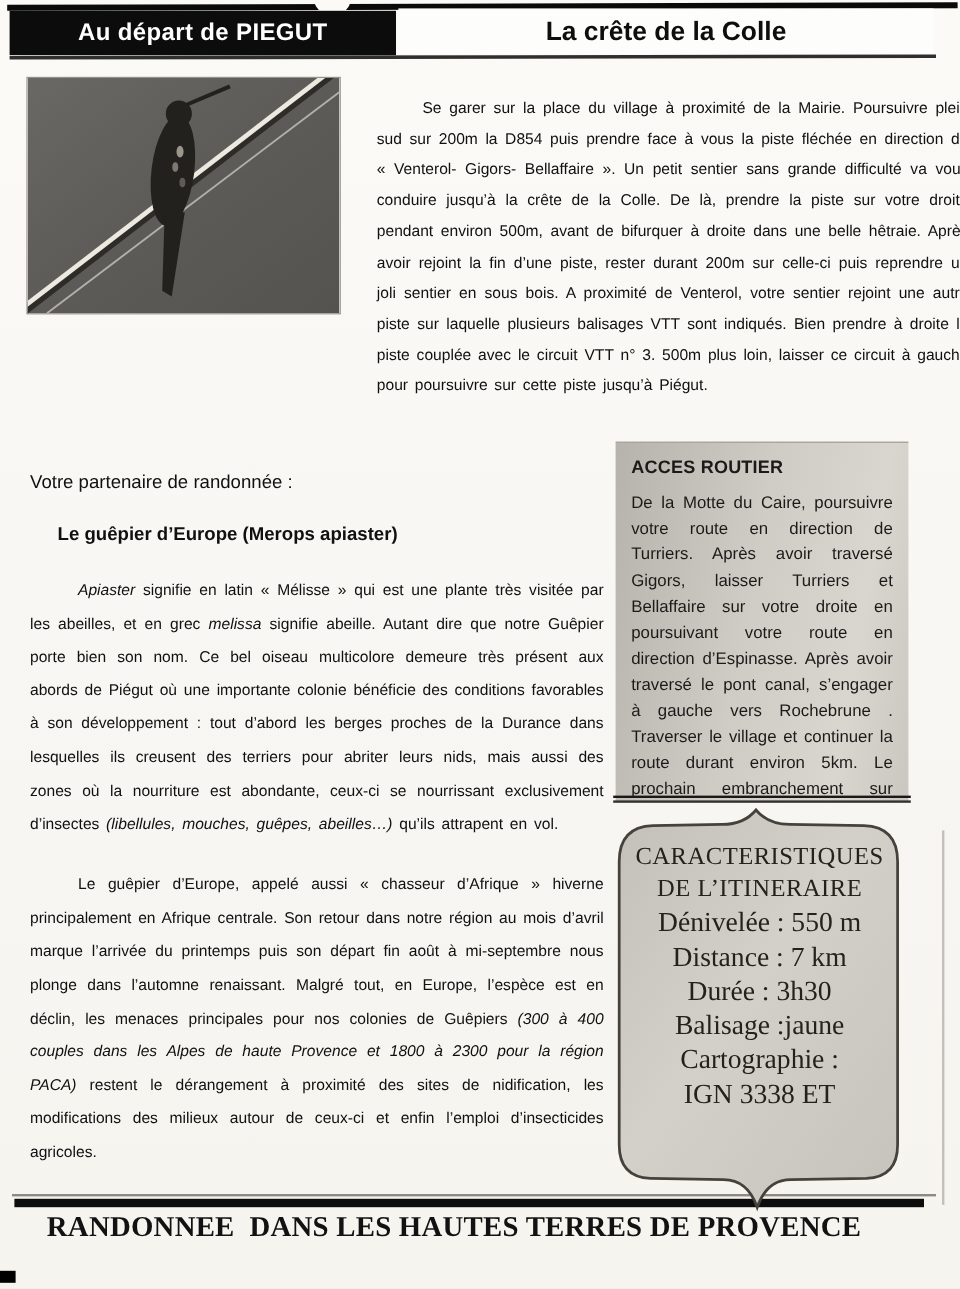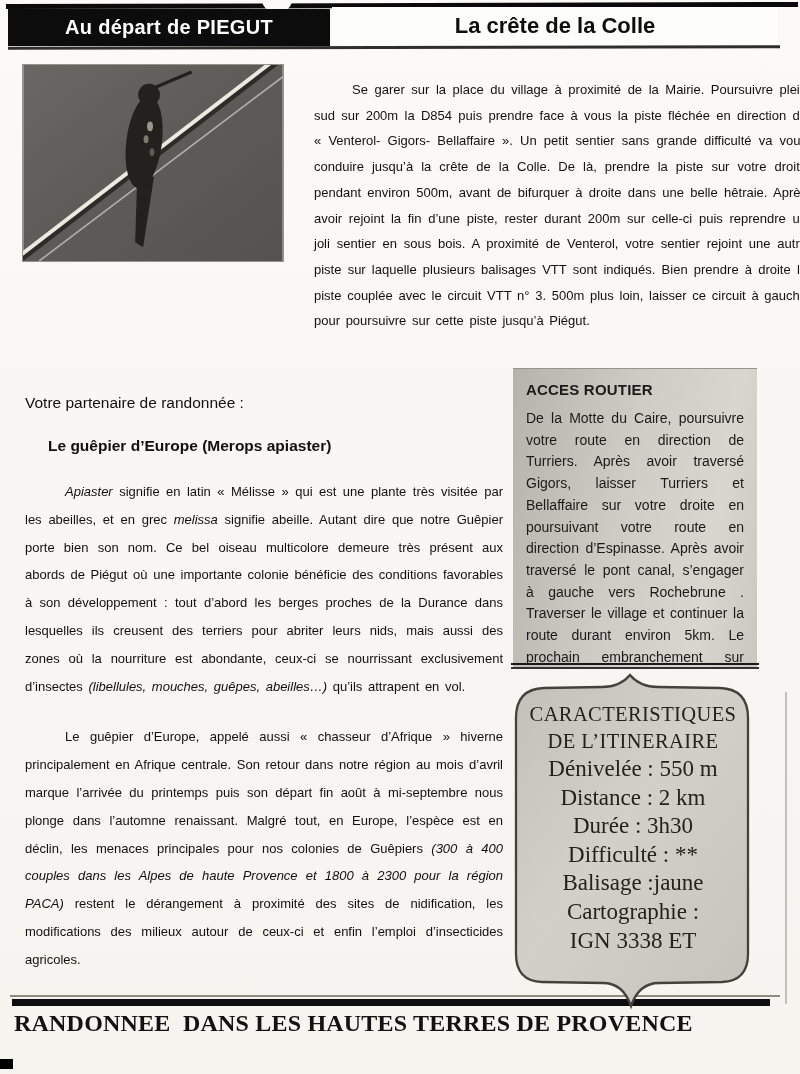--- a/index.html
+++ b/index.html
@@ -53,21 +53,21 @@
     position:absolute;left:519px;top:701px;width:228px;z-index:4;text-align:center;
     font-family:"Liberation Serif","DejaVu Serif",serif;color:#25221c;
   }
   .carac-title{font-size:20.5px;line-height:27px;letter-spacing:.4px;}
   .carac-item{font-size:23px;line-height:28.6px;}
   .margin-line{position:absolute;left:785px;top:692px;width:2px;height:312px;background:#b5b2ab;opacity:.8;}
   
   .footer-thin-rule{position:absolute;left:10px;top:995px;width:770px;height:2px;background:#8d8a84;z-index:1;}
   .footer-rule{position:absolute;left:12px;top:999px;width:758px;height:7px;background:#0d0d0d;z-index:2;}
   .footer-banner{
-    position:absolute;left:14px;top:1010px;z-index:1;white-space:pre;
+    position:absolute;left:39px;top:1010px;z-index:1;white-space:pre;
     font-family:"Liberation Serif","DejaVu Serif",serif;font-weight:bold;font-size:24px;color:#121212;letter-spacing:.2px;
   }
   .corner-mark{position:absolute;left:0;top:1059px;width:13px;height:10px;background:#000;}
 </style>
 </head>
 <body>
 
 <div class="page">
 
   <div class="top-rule"></div>
@@ -129,23 +129,22 @@
         <stop offset="1" stop-color="#c6c3bd"></stop>
       </linearGradient>
     </defs>
     <path d="M 12 46 Q 12 17 40 16 L 98 15 Q 116 15 126 3 Q 136 15 154 15 L 216 16 Q 244 17 244 46
          L 244 282 Q 244 309 218 310 L 155 311 Q 135 311 127 334 Q 119 311 99 311 L 38 310 Q 12 309 12 282 Z" fill="url(#cgrad)" stroke="#45423c" stroke-width="2.3"></path>
   </svg>
   <div class="carac-text">
     <div class="carac-title">CARACTERISTIQUES</div>
     <div class="carac-title">DE L’ITINERAIRE</div>
     <div class="carac-item">Dénivelée : 550 m</div>
-    <div class="carac-item">Distance : 2 km</div>
+    <div class="carac-item">Distance : 7 km</div>
     <div class="carac-item">Durée : 3h30</div>
-    <div class="carac-item">Difficulté : **</div>
     <div class="carac-item">Balisage :jaune</div>
     <div class="carac-item">Cartographie :</div>
     <div class="carac-item">IGN 3338 ET</div>
   </div>
   <div class="margin-line"></div>
 
   <div class="footer-thin-rule"></div>
   <div class="footer-rule"></div>
   <div class="footer-banner">RANDONNEE  DANS LES HAUTES TERRES DE PROVENCE</div>
   <div class="corner-mark"></div>

